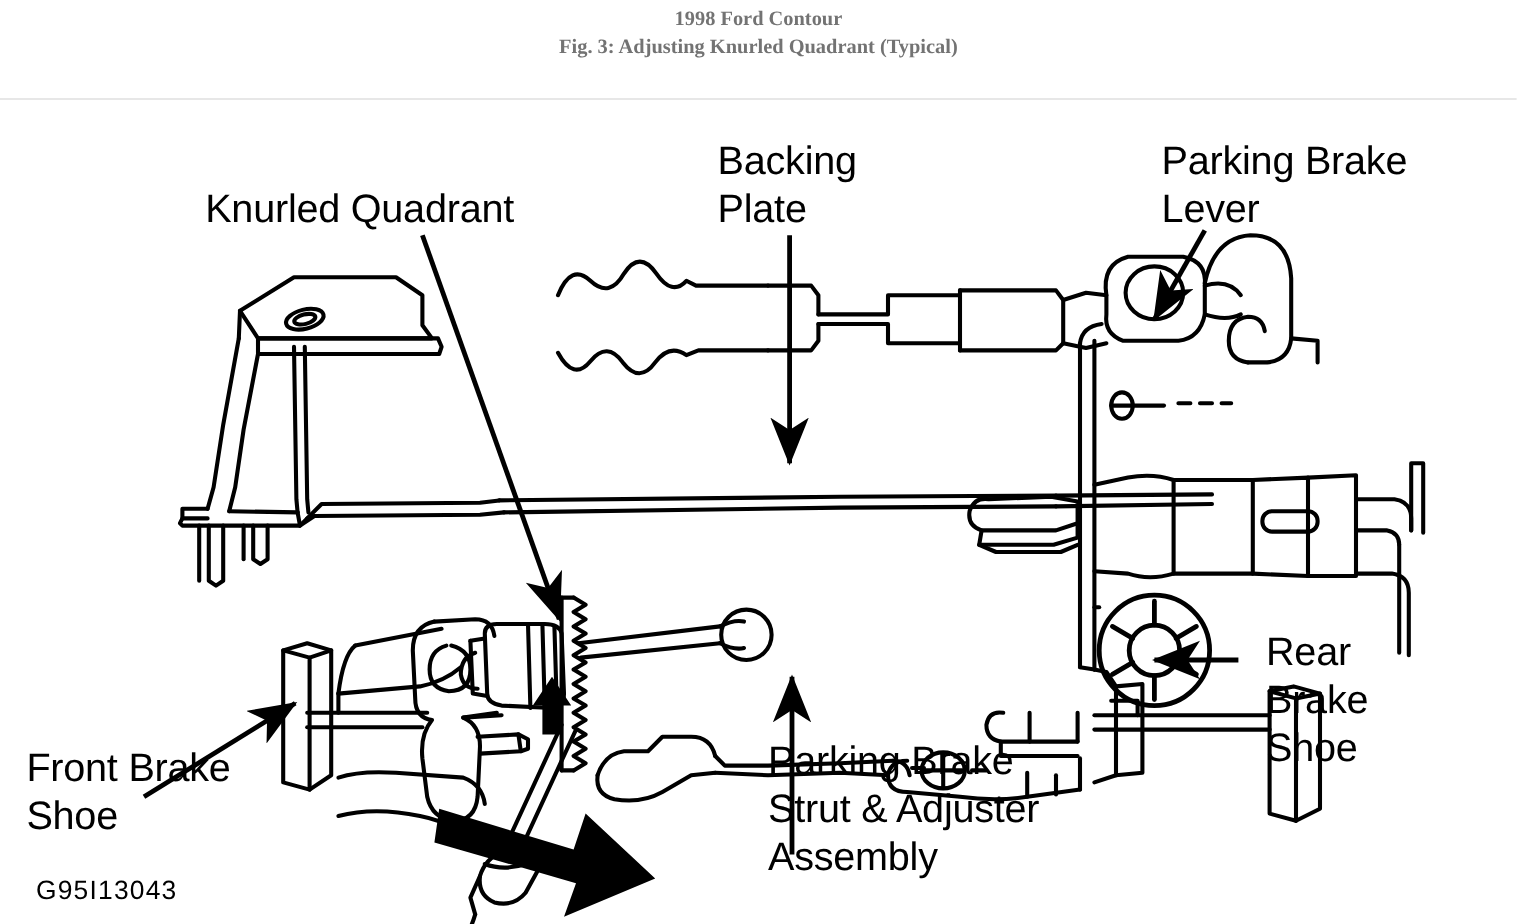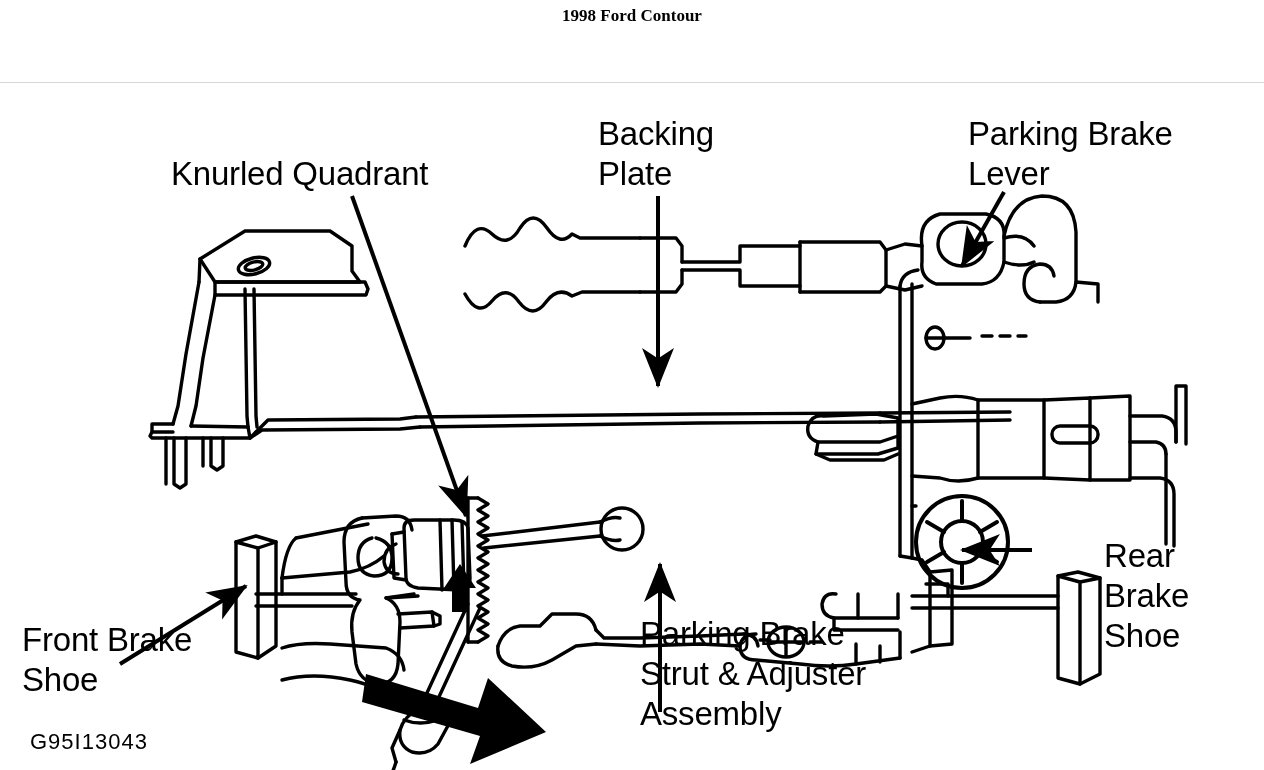--- a/index.html
+++ b/index.html
@@ -19,21 +19,21 @@
 
   
   #header {
     width: 100%;
     padding-top: 4px;
     text-align: center;
     font-family: "Liberation Serif", serif;
     font-weight: bold;
     font-size: 17px;
     line-height: 23px;
-    color: #000000;
+    color: #737373;
   }
   #header .hline {
     display: block;
     white-space: nowrap;
   }
   #header-rule {
     position: absolute;
     left: 0;
     top: 82px;
     width: 100%;
@@ -63,37 +63,38 @@
     line-height: 40px;
     color: #000;
     white-space: pre;
     letter-spacing: -0.2px;
   }
   #label-knurled-quadrant { left: 171px; top: 68px; }
   #label-backing-plate    { left: 598px; top: 28px; }
   #label-parking-lever    { left: 968px; top: 28px; }
   #label-front-shoe       { left: 22px;  top: 534px; }
   #label-strut-assembly   { left: 640px; top: 528px; }
-  #label-rear-shoe        { left: 1104px; top: 437px; margin-top: 13px; }
+  #label-rear-shoe        { left: 1055px; top: 437px; }
 
   #figure-code {
     position: absolute;
     left: 30px;
     top: 729px;
     font-family: "Liberation Sans", sans-serif;
     font-size: 22px;
     letter-spacing: 1px;
     color: #000;
   }
 </style>
 </head>
 <body>
 
 <div id="header">
   <span class="hline">1998 Ford Contour</span>
+  <span class="hline">Fig. 3: Adjusting Knurled Quadrant (Typical)</span>
 </div>
 <div id="header-rule"></div>
 
 <div id="figure">
 
 <svg viewBox="0 0 1264 684" xmlns="http://www.w3.org/2000/svg">
   <defs>
     <marker id="ah" markerWidth="11" markerHeight="11" refX="9.5" refY="4" orient="auto">
       <path d="M0,0 L10,4 L0,8 L2.6,4 Z" fill="#000"></path>
     </marker>

